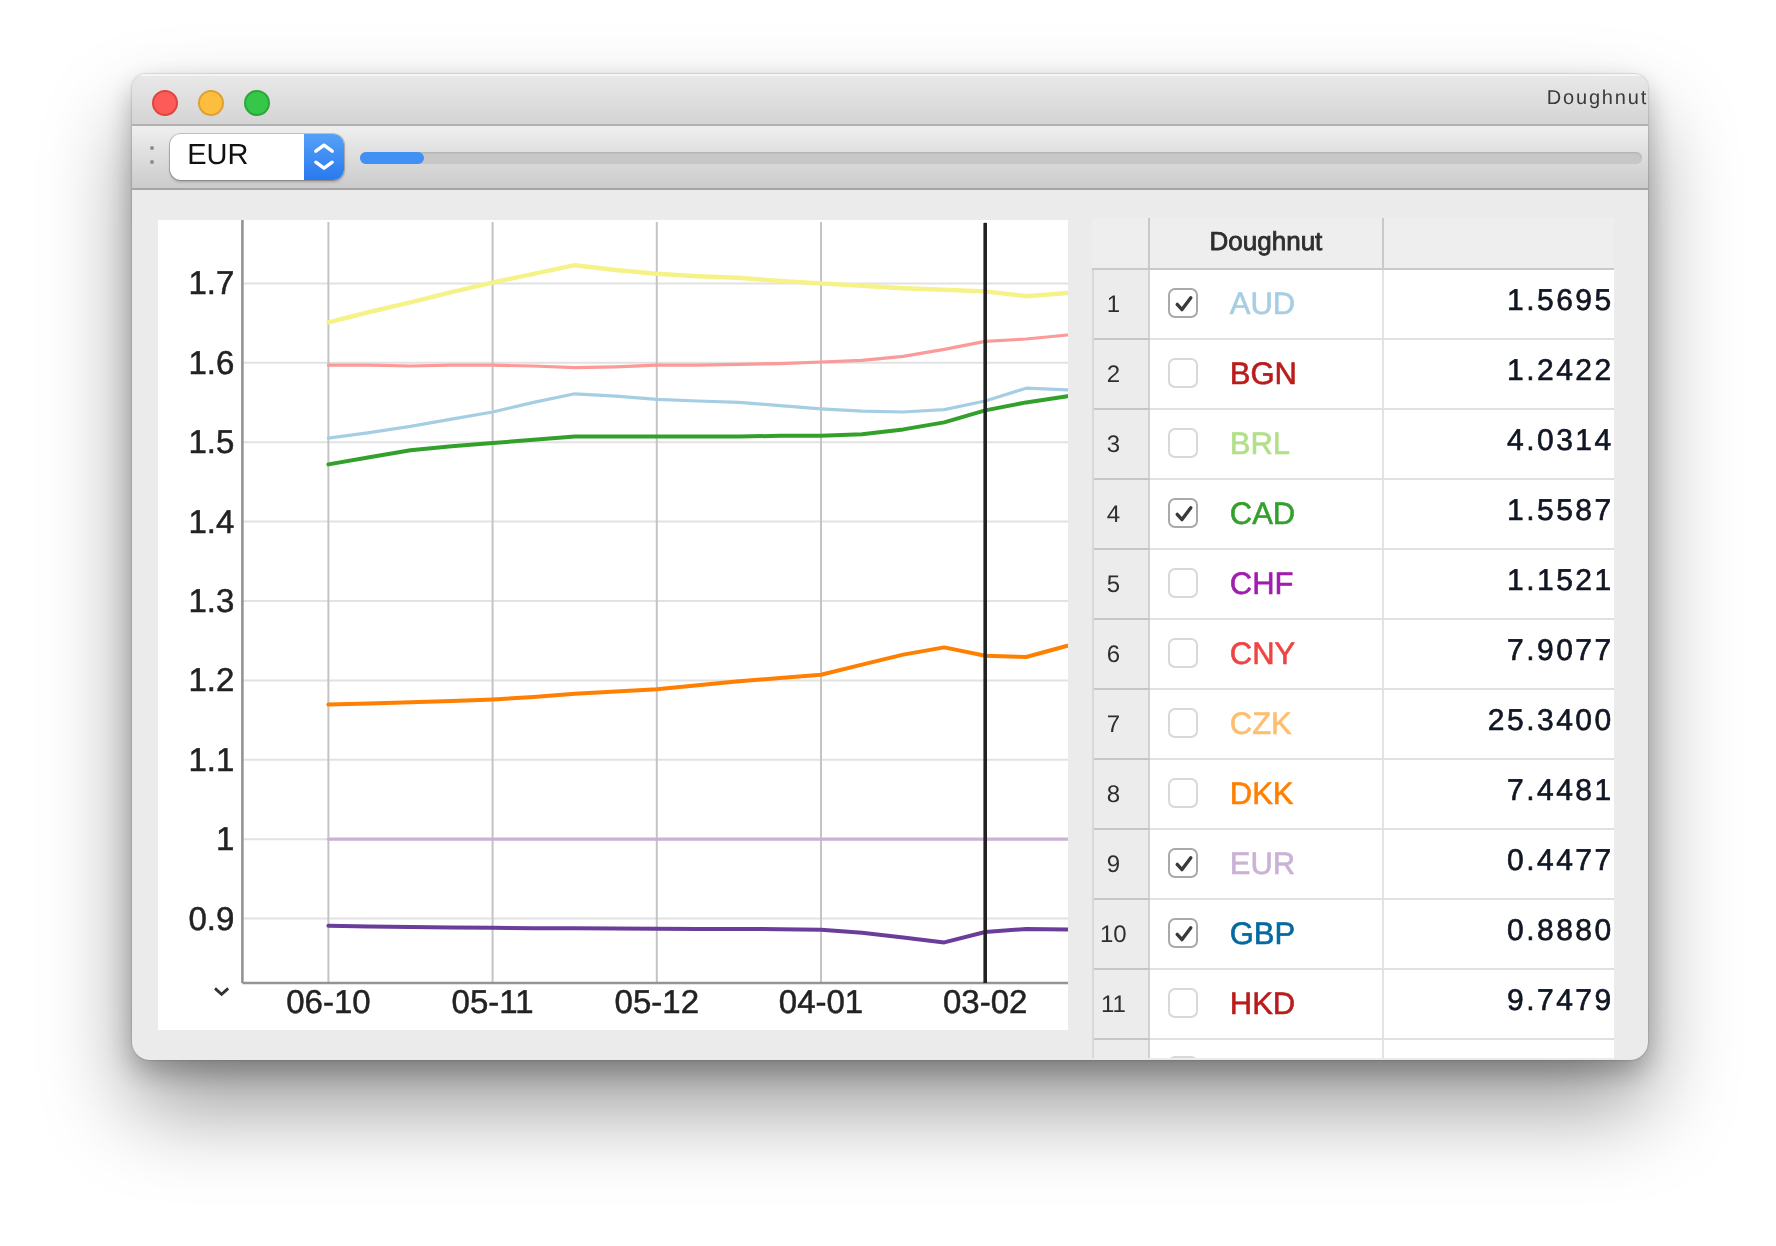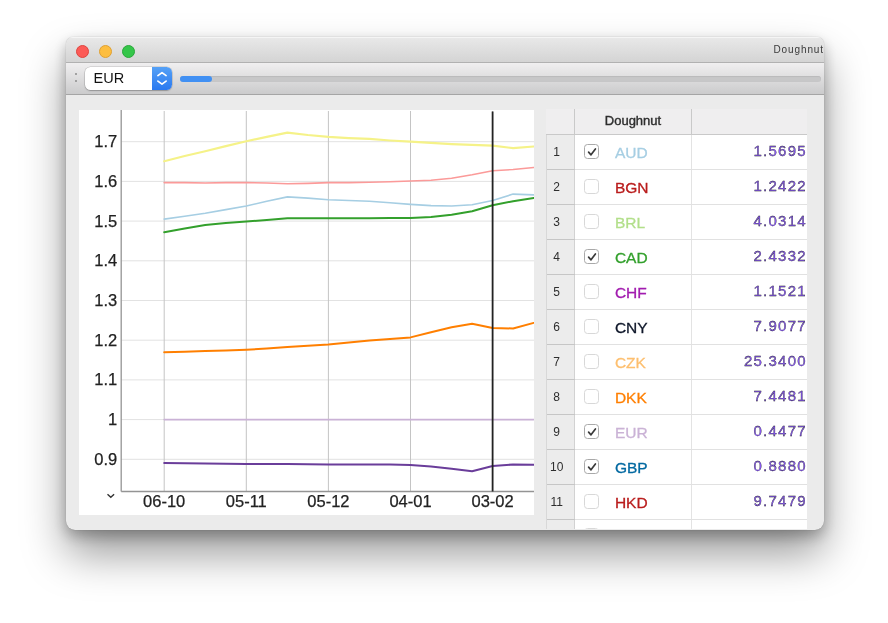--- a/index.html
+++ b/index.html
@@ -39,21 +39,21 @@
   .tlb{position:absolute;left:0;top:0;bottom:0;width:1px;background:#d8d8d8;}
   .ttb{position:absolute;left:0;top:0;right:0;height:1px;background:#d4d4d4;}
   .vsep{position:absolute;left:145.3px;top:25.4px;width:1px;bottom:0;background:#e3e3e3;}
   .vsepH{position:absolute;left:145.3px;top:0;width:1px;height:25.4px;background:#c9c9c9;}
   .vsep2{position:absolute;left:27.5px;top:0;width:1px;height:25.4px;background:#c9c9c9;}
   .row{position:absolute;left:0;width:100%;height:35px;}
   .row .sep{position:absolute;left:28.5px;bottom:0;right:0;height:1px;background:#e1e1e1;}
   .row .nsep{position:absolute;left:1px;bottom:0;width:27.5px;height:1px;background:#c6c6c6;}
   .row .num{position:absolute;left:1px;top:0;width:19px;text-align:center;line-height:35px;font-size:12px;color:#2e2e2e;}
   .row .cur{position:absolute;left:68.7px;top:0;line-height:35px;font-size:15.5px;font-weight:400;-webkit-text-stroke:0.3px;}
-  .row .rate{position:absolute;right:0.5px;top:-1.5px;line-height:35px;font-size:15px;letter-spacing:1.25px;color:#8b5cf6;-webkit-text-stroke:0.3px #111;}
+  .row .rate{position:absolute;right:0.5px;top:-1.5px;line-height:35px;font-size:15px;letter-spacing:1.25px;color:#0f172a;-webkit-text-stroke:0.3px #111;}
   .cb{position:absolute;left:38.2px;top:9.8px;width:14.5px;height:14.5px;border-radius:3.5px;
       background:#ffffff;border:1px solid #d8d8d8;box-sizing:border-box;}
   .cb.on{border-color:#a9a9a9;}
   .cb.on svg{position:absolute;left:1px;top:1px;}
 </style>
 </head>
 <body>
 <div class="window">
   <div class="titlebar">
       <div class="title">Doughnut</div>
@@ -180,36 +180,36 @@
     <div class="row" style="top:130.4px">
           <div class="nsep"></div>
           <div class="sep"></div>
           <div class="num">4</div>
           <div class="cb on">
             <svg width="12" height="12" viewBox="0 0 12 12">
               <path d="M2.6 6.2 L5.0 8.8 L9.4 2.9" stroke="#3a3a3a" stroke-width="1.7" fill="none" stroke-linecap="round" stroke-linejoin="round"></path>
             </svg>
           </div>
           <div class="cur" style="color:#33a02c">CAD</div>
-          <div class="rate">2.4332</div>
+          <div class="rate">1.5587</div>
         </div>
     <div class="row" style="top:165.4px">
           <div class="nsep"></div>
           <div class="sep"></div>
           <div class="num">5</div>
           <div class="cb"></div>
           <div class="cur" style="color:#a21caf">CHF</div>
           <div class="rate">1.1521</div>
         </div>
     <div class="row" style="top:200.4px">
           <div class="nsep"></div>
           <div class="sep"></div>
           <div class="num">6</div>
           <div class="cb"></div>
-          <div class="cur" style="color:#0f172a">CNY</div>
+          <div class="cur" style="color:#ef4444">CNY</div>
           <div class="rate">7.9077</div>
         </div>
     <div class="row" style="top:235.4px">
           <div class="nsep"></div>
           <div class="sep"></div>
           <div class="num">7</div>
           <div class="cb"></div>
           <div class="cur" style="color:#fdbf6f">CZK</div>
           <div class="rate">25.3400</div>
         </div>

